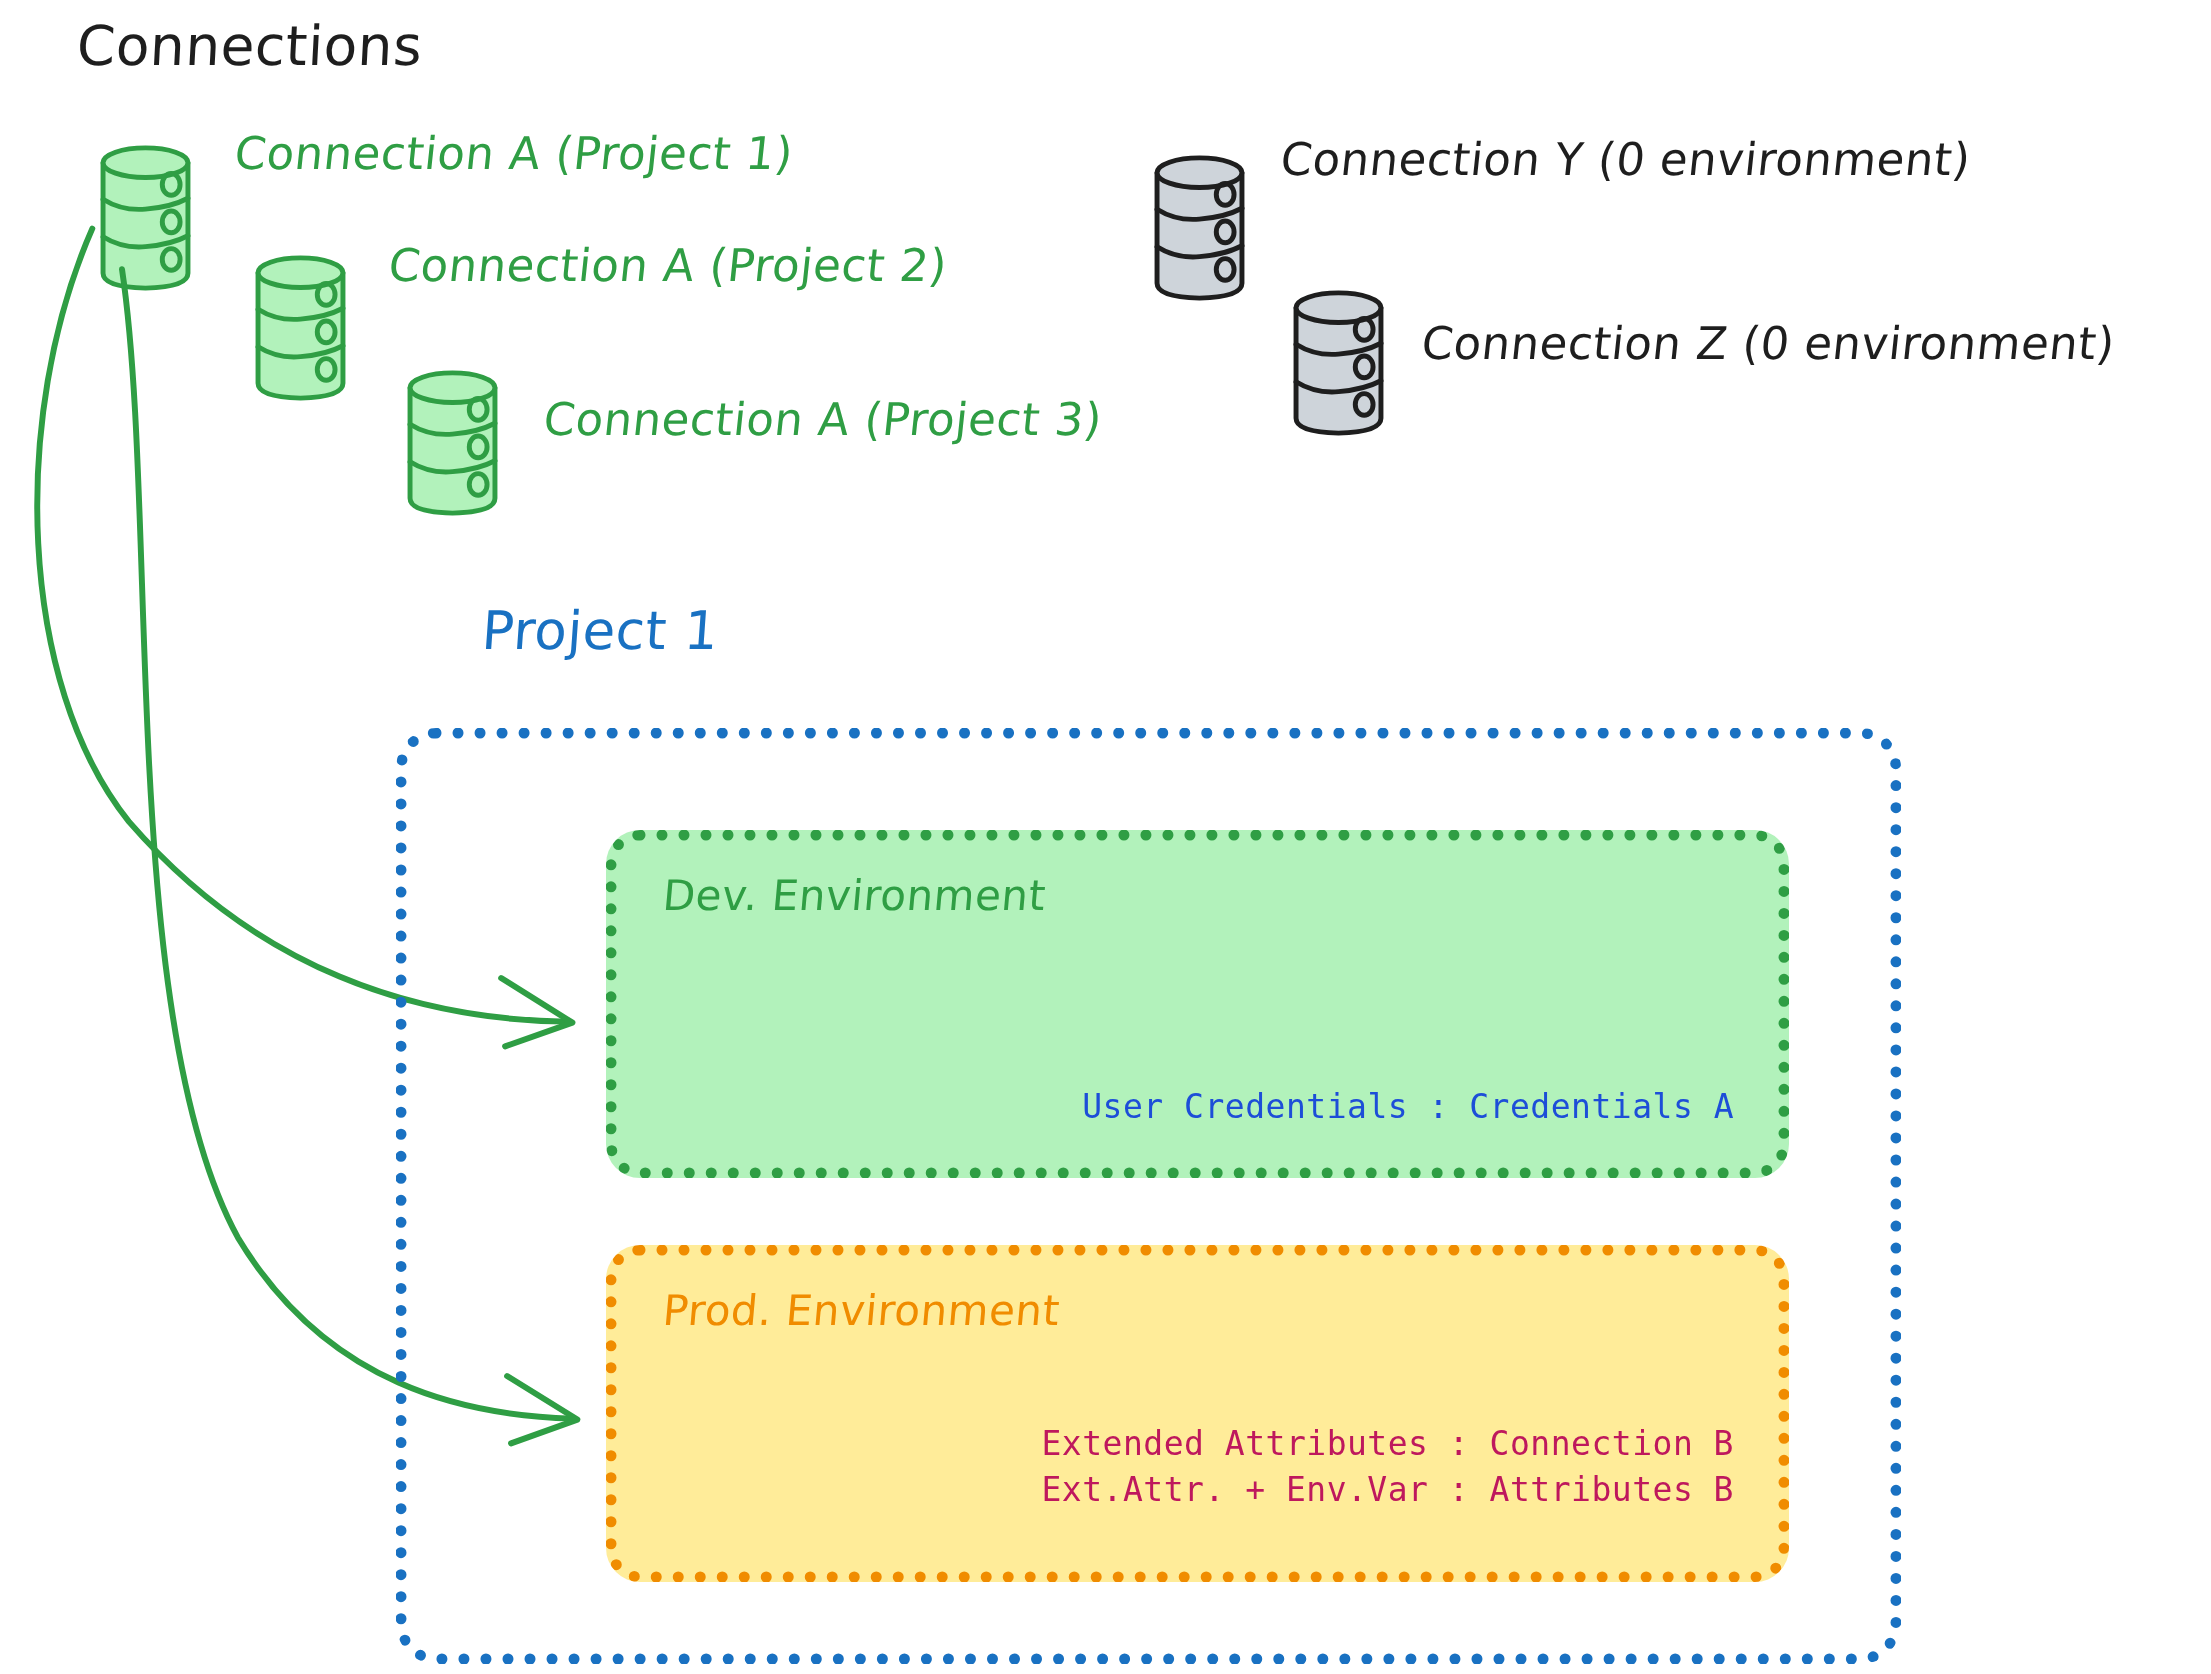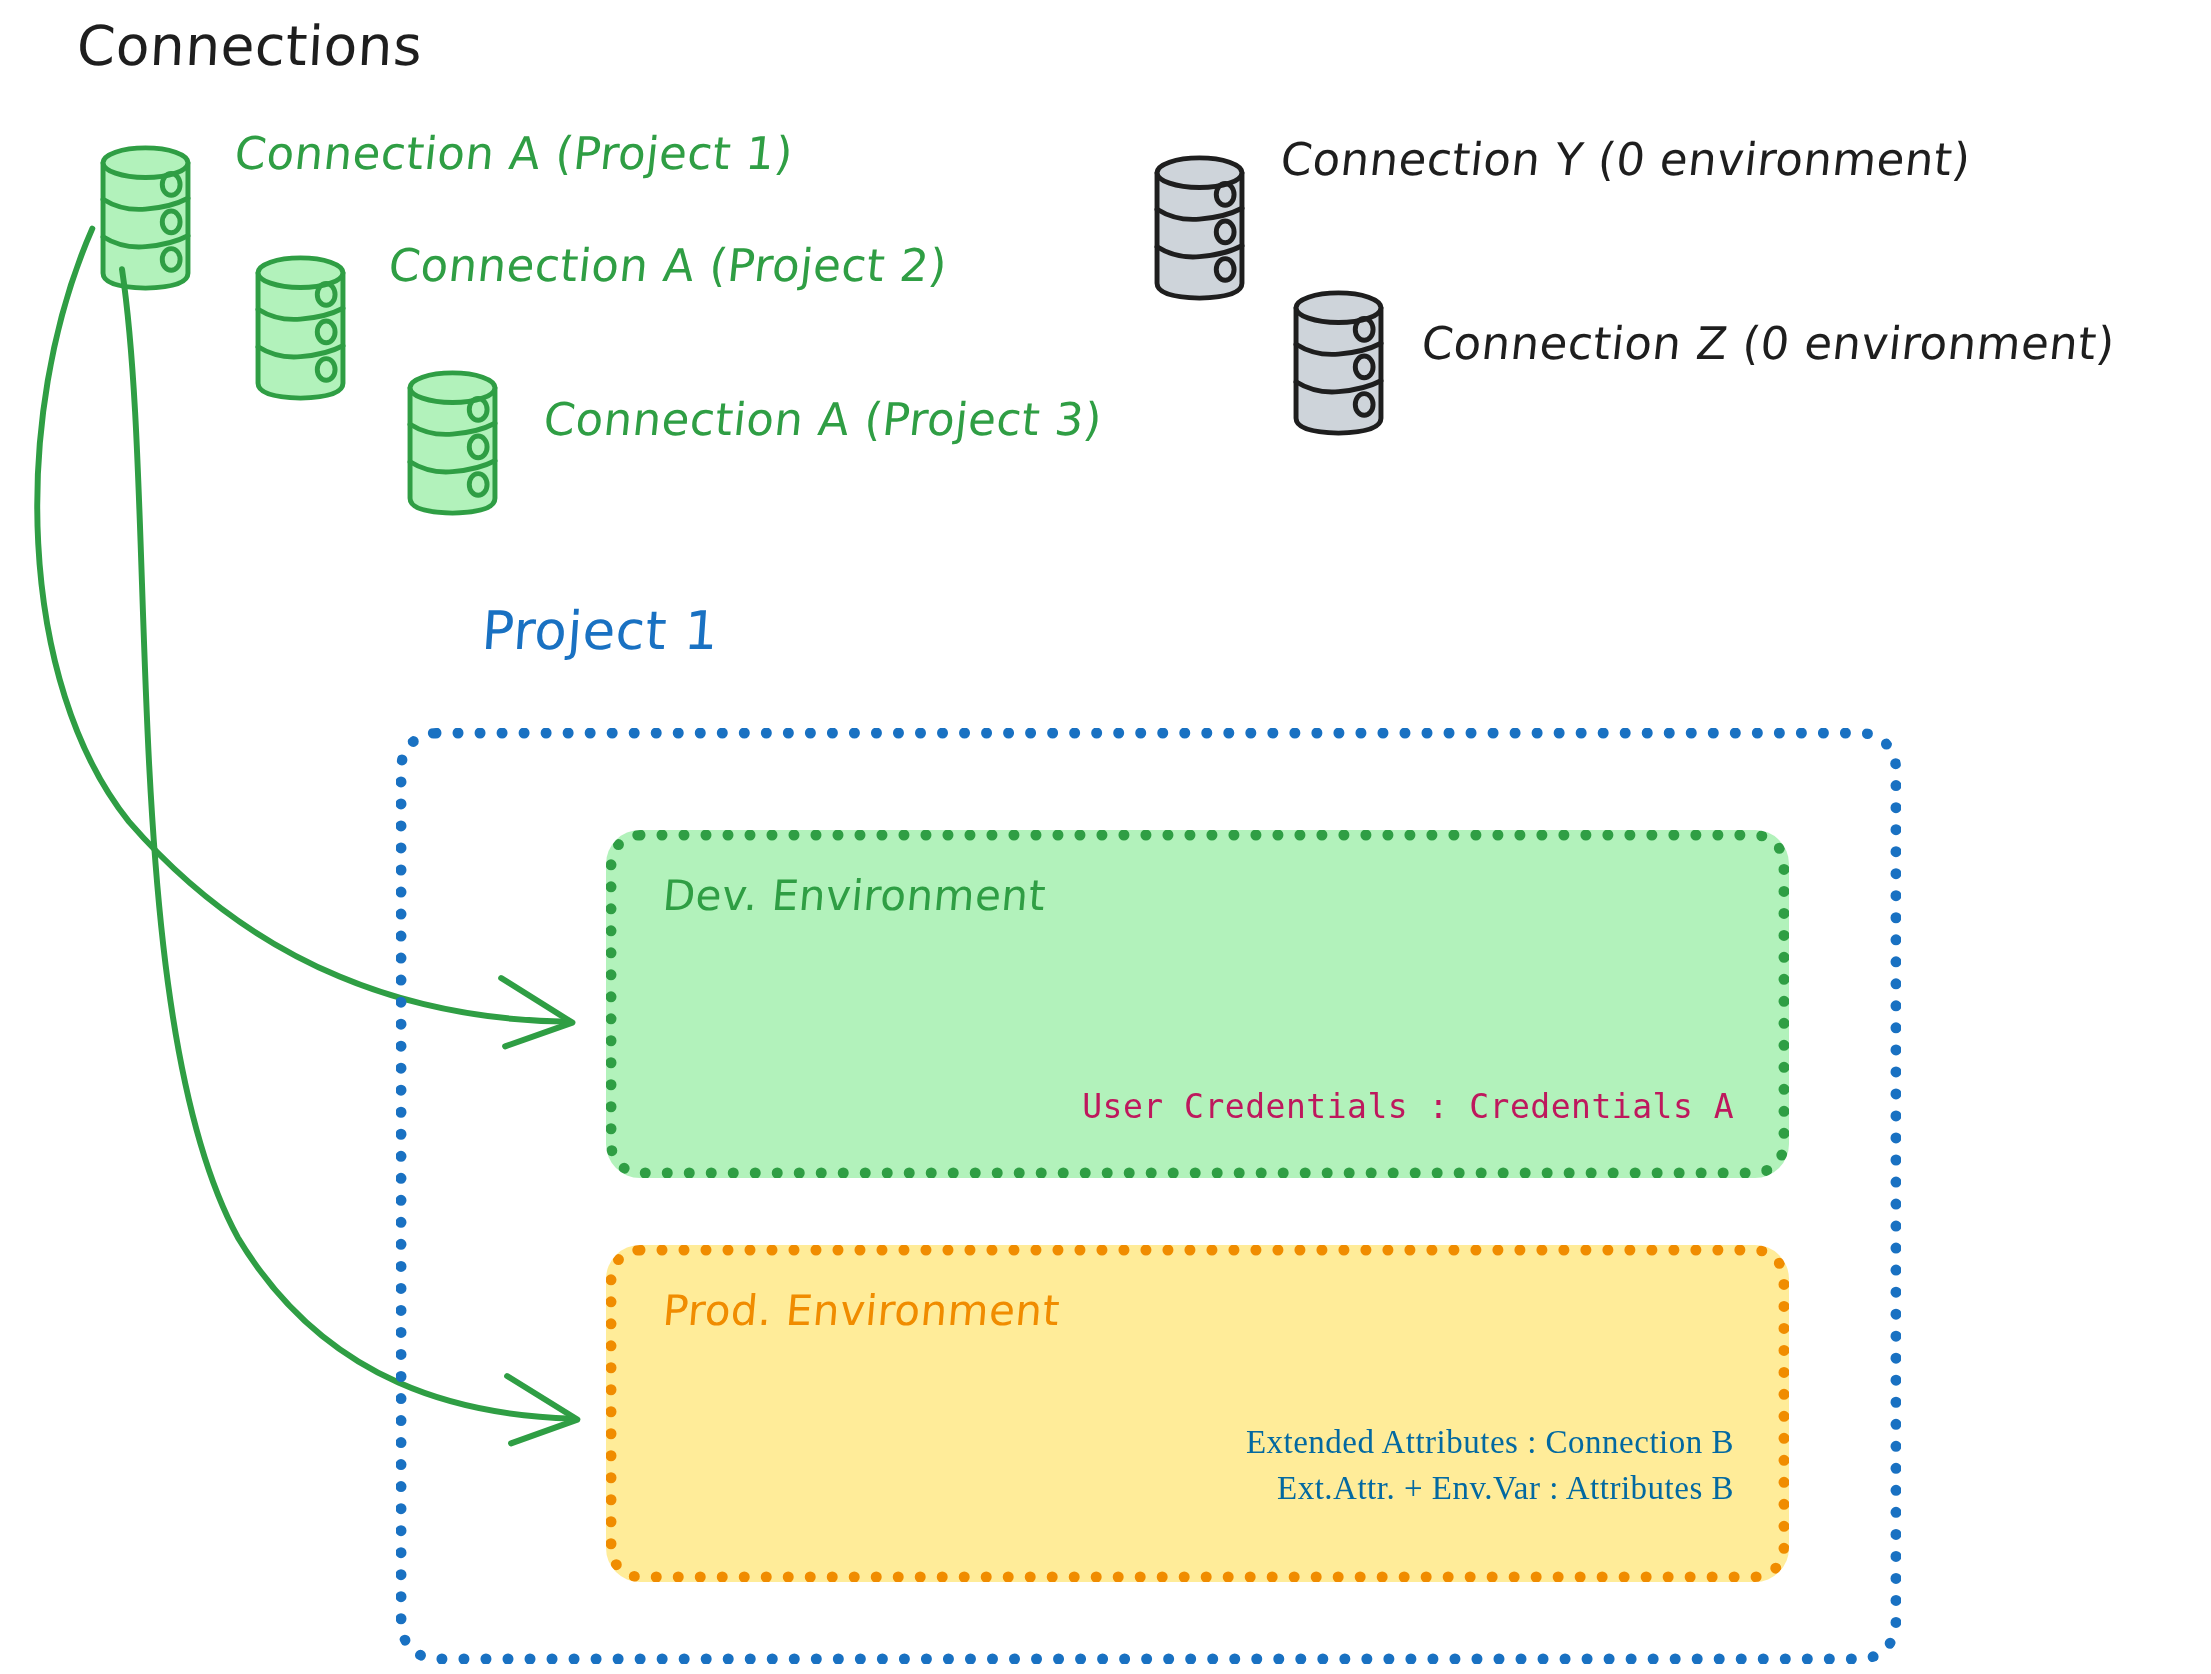--- a/index.html
+++ b/index.html
@@ -56,22 +56,22 @@
   }
   .env-title.dev { color: #2f9e44; }
   .env-title.prod { color: #f08c00; }
 
   .mono {
     font-family: "DejaVu Sans Mono", monospace;
     font-size: 33px;
     letter-spacing: 0.5px;
     white-space: pre;
   }
-  .mono.green { color: #be185d; }
-  .mono.red   { color: #0369a1; font-family: Liberation Serif, serif; }
+  .mono.green { color: #1d4ed8; }
+  .mono.red   { color: #be185d; }
 
   
   .box {
     border-style: dotted;
     box-sizing: border-box;
   }
   .box-project {
     left: 396px;
     top: 728px;
     width: 1505px;

